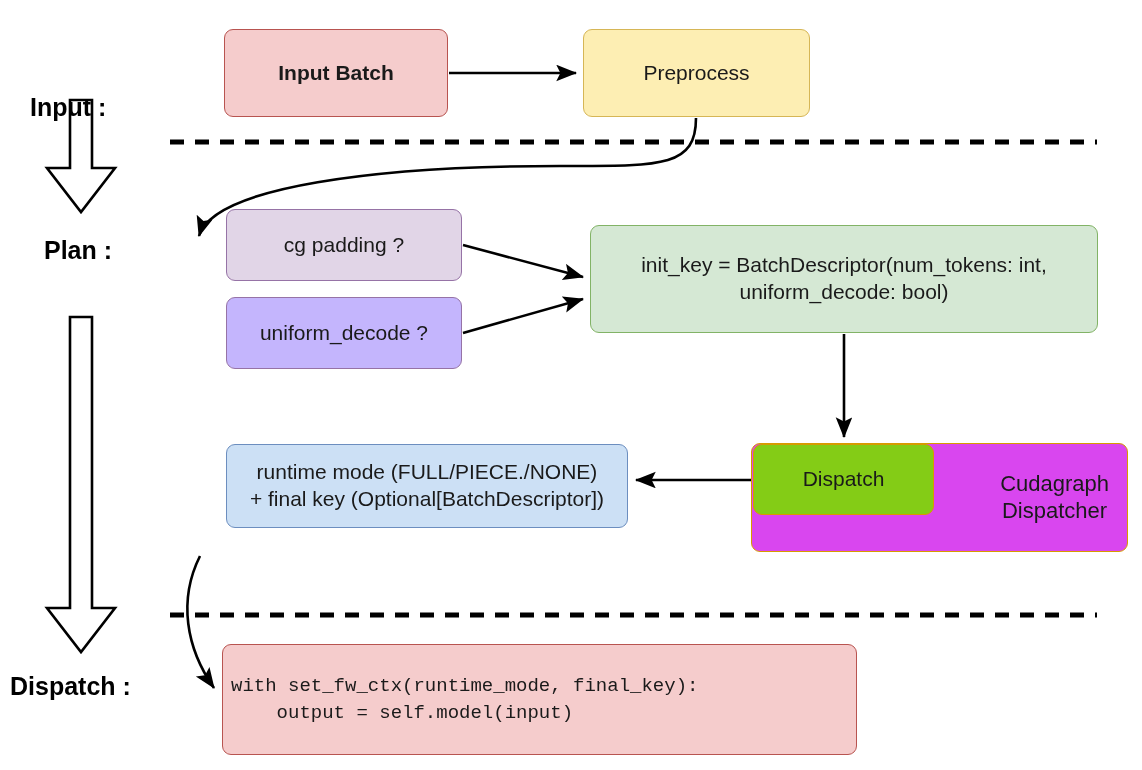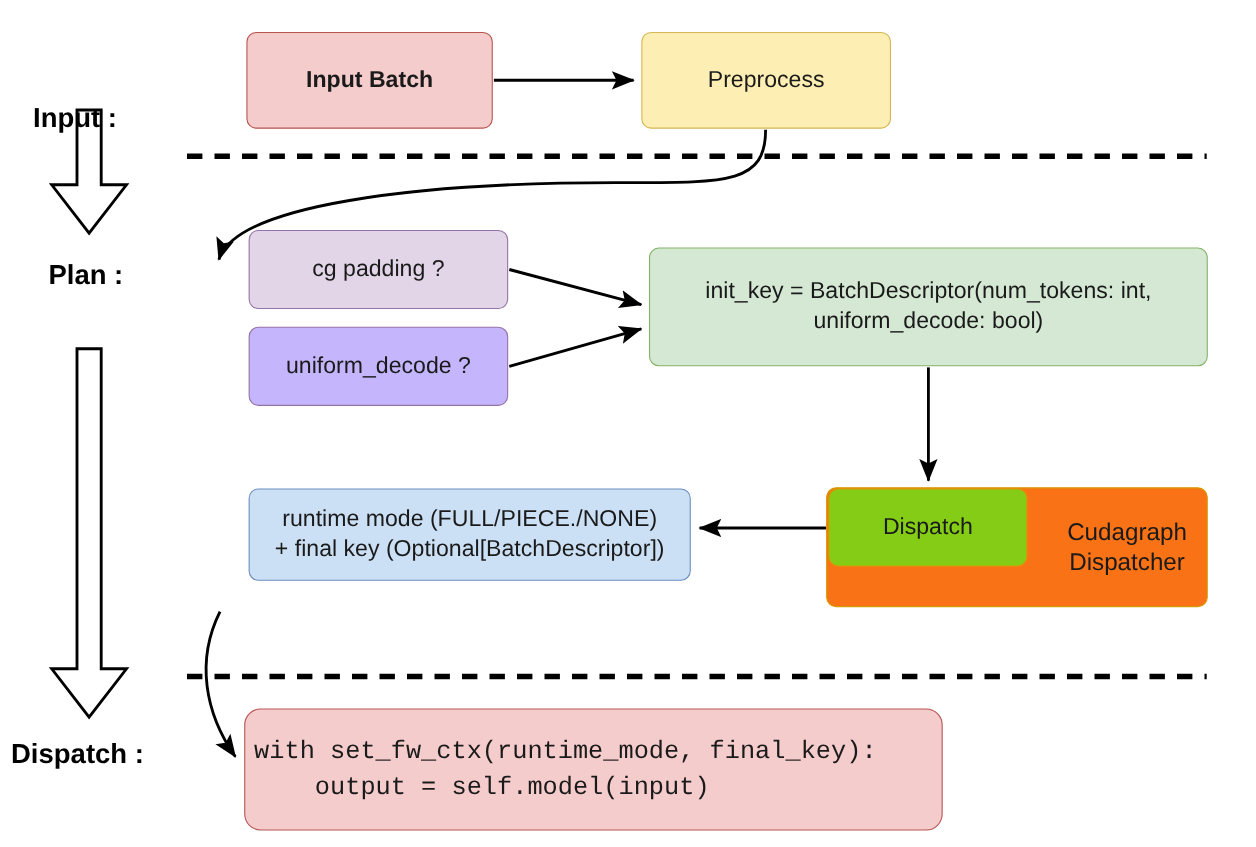--- a/index.html
+++ b/index.html
@@ -39,27 +39,26 @@
     justify-content: center;
     text-align: center;
     font-family: "Liberation Sans", sans-serif;
     font-size: 21px;
     color: #1a1a1a;
     line-height: 1.28;
     padding: 2px 6px;
   }
   .node-code {
     font-family: "Liberation Mono", monospace;
-    font-size: 23px;
+    font-size: 19px;
     justify-content: flex-start;
     text-align: left;
     white-space: pre;
     line-height: 1.42;
     padding-left: 8px;
-    border-radius: 15px;
   }
   .node-inner-label {
     white-space: pre-line;
   }
   .dispatcher-label {
     position: absolute;
     right: 18px;
     top: 50%;
     transform: translateY(-50%);
     text-align: center;
@@ -133,21 +132,21 @@
 <div class="node" style="left:590px; top:225px; width:508px; height:108px; background:#d5e8d4; border-color:#82b366;">
   <span class="node-inner-label">init_key = BatchDescriptor(num_tokens: int,
 uniform_decode: bool)</span>
 </div>
 
 <div class="node" style="left:226px; top:444px; width:402px; height:84px; background:#cce0f5; border-color:#6c8ebf;">
   <span class="node-inner-label">runtime mode (FULL/PIECE./NONE)
 + final key (Optional[BatchDescriptor])</span>
 </div>
 
-<div class="node" style="left:751px; top:443px; width:347px; height:109px; background:#f97316; border-color:#d79b00; display:block;">
+<div class="node" style="left:751px; top:443px; width:377px; height:109px; background:#d946ef; border-color:#d79b00; display:block;">
   <span class="dispatcher-label">Cudagraph
 Dispatcher</span>
 </div>
 
 <div class="node" style="left:753px; top:444px; width:181px; height:71px; background:#84cc16; border-color:#d79b00;">
   <span class="node-inner-label">Dispatch</span>
 </div>
 
 <div class="node node-code" style="left:222px; top:644px; width:635px; height:111px; background:#f5cccc; border-color:#b85450;">
   <span>with set_fw_ctx(runtime_mode, final_key):

